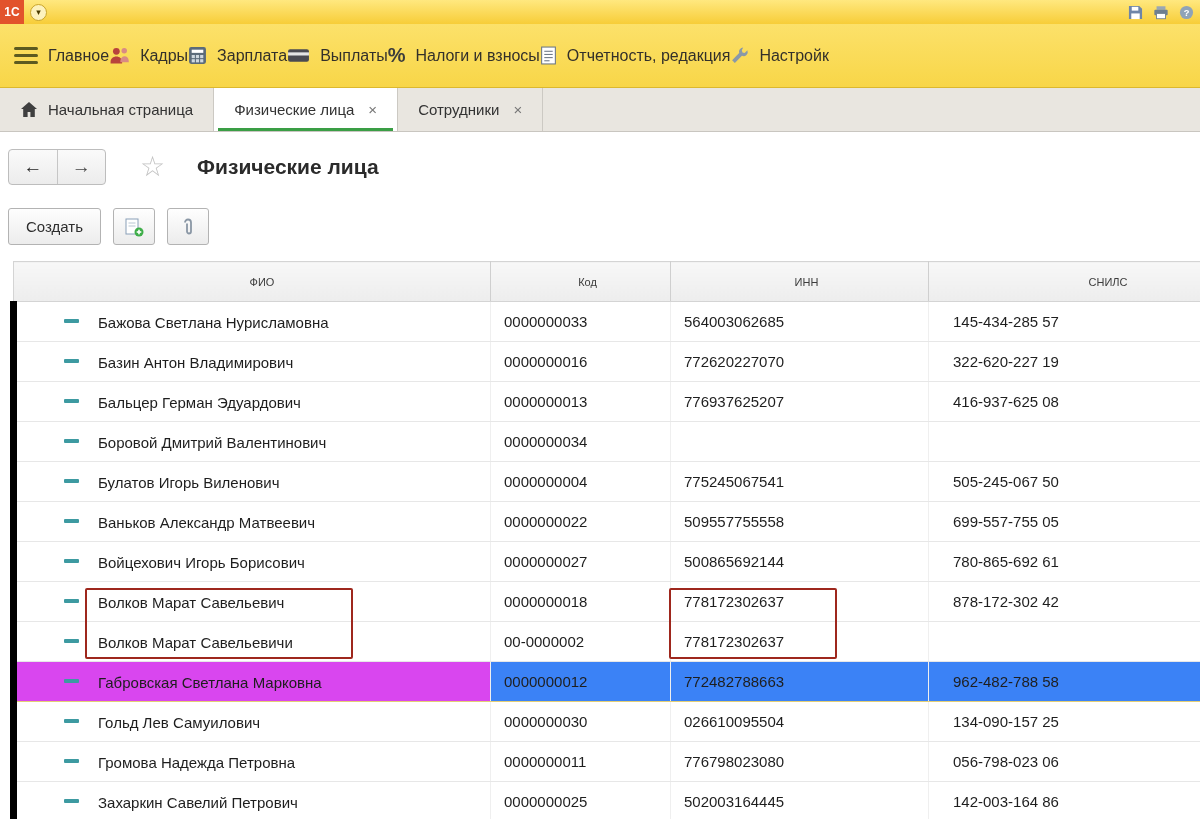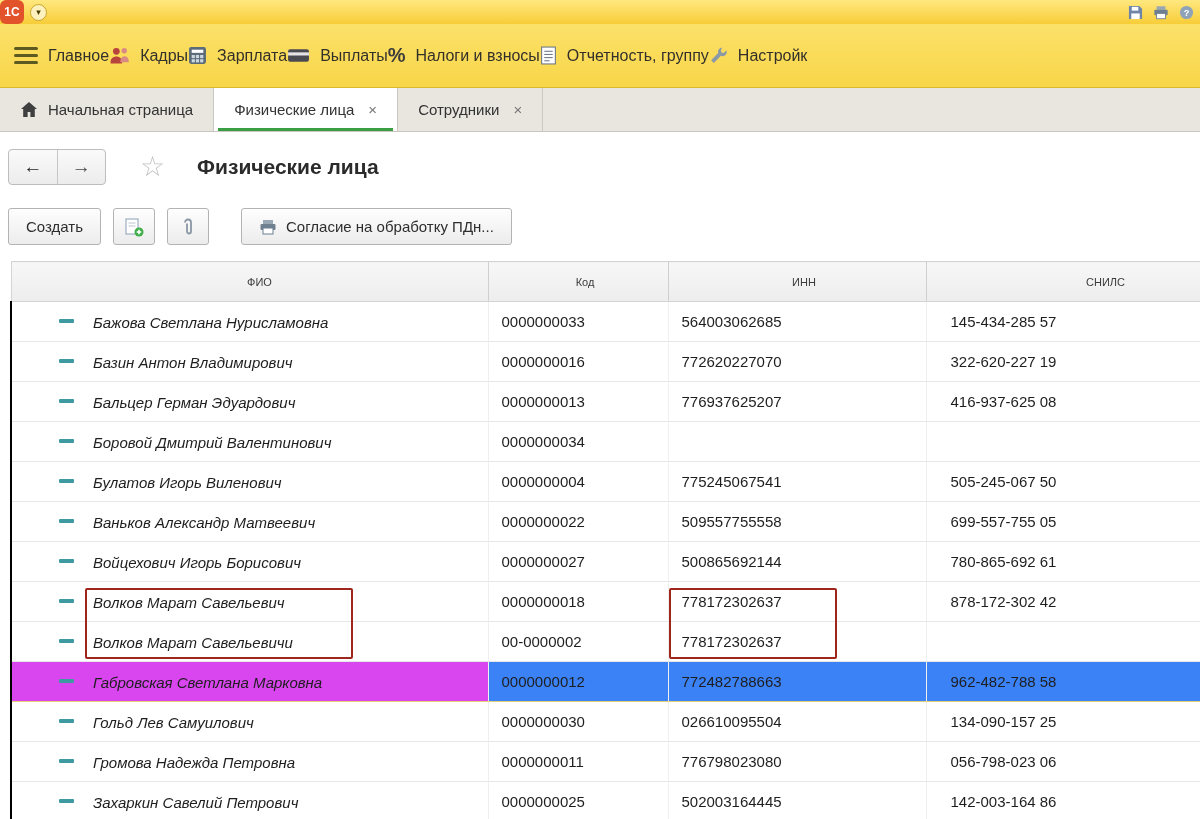--- a/index.html
+++ b/index.html
@@ -2,21 +2,21 @@
 <html><head>
 <meta charset="utf-8">
 <style>
   * { box-sizing: border-box; margin: 0; padding: 0; }
   html,body { background:#fff; }
   body { font-family:"Liberation Sans", sans-serif; }
   .window { position:relative; width:1200px; height:819px; background:#fff; overflow:hidden; }
 
   
   .titlebar { height:24px; background:linear-gradient(#ffe87f,#f7cd38); display:flex; align-items:center; position:relative; }
-  .logo1c { width:24px; height:24px; background:#e2532c; color:#fff; font-weight:bold; font-size:12px; display:flex; align-items:center; justify-content:center;border-radius:6px; }
+  .logo1c { width:24px; height:24px; background:#e2532c; color:#fff; font-weight:bold; font-size:12px; display:flex; align-items:center; justify-content:center; }
   .drop-circle { width:17px; height:17px; margin-left:6px; border-radius:50%; background:#fdf2bd; border:1px solid #c9a52a; font-size:9px; color:#4a3b00; display:flex; align-items:center; justify-content:center; cursor:default; }
   .tb-title { margin-left:10px; font-size:12px; color:#4a3c00; white-space:nowrap; }
   .tb-icons { position:absolute; right:6px; top:0; height:24px; display:flex; align-items:center; gap:10px; }
 
   
   .menubar { height:64px; background:linear-gradient(#fce16a,#f8d648); border-bottom:1px solid #dcb82e; display:flex; align-items:center; padding:0 14px; white-space:nowrap; overflow:hidden; }
   .menu-item { display:flex; align-items:center; gap:10px; font-size:16px; color:#33302a; cursor:default; }
   .burger { width:24px; height:18px; display:flex; flex-direction:column; justify-content:space-between; }
   .burger i { display:block; height:3.4px; background:#5c5a20; border-radius:2px; }
   .pct { font-size:20px; font-weight:bold; color:#3c3c3c; }
@@ -44,21 +44,21 @@
   .btn.consent { margin-left:20px; }
 
   
   .table-wrap { margin:16px 0 0 10px; }
   table { border-collapse:collapse; table-layout:fixed; width:1250px; font-size:15px; }
   col.w-fio { width:477px; } col.w-code { width:180px; } col.w-inn { width:258px; } col.w-snils { width:335px; }
   thead th { height:40px; background:linear-gradient(#f7f7f7,#ededed); border:1px solid #d4d4d4; border-right-color:#cfcfcf; font-weight:normal; color:#3c3c3c; font-size:11px; text-align:center; padding-left:14px; }
   thead th.h-fio { padding-left:20px; }
   thead th.h-snils { padding-left:24px; }
   tbody td { height:40px; border-bottom:1px solid #e7e7e7; border-right:1px solid #efefef; color:#1e1e1e; padding-left:13px; white-space:nowrap; overflow:hidden; }
-  tbody td.c-fio { border-left:2px solid #000000; padding-left:0;font-style:italic; }
+  tbody td.c-fio { border-left:7px solid #000000; padding-left:0; }
   tbody td.c-snils { padding-left:24px; border-right:none; }
   .row-ic { display:inline-block; width:15px; height:4px; background:#3d9aa1; border-radius:1px; margin:0 19px 3px 47px; vertical-align:middle; }
   .fio-tx { vertical-align:middle; }
   tr.selected td { background:#3b82f6; border-bottom-color:#e4cf76; }
   tr.selected td.c-fio { background:#d946ef; }
 
   
   .ann-box { position:absolute; border:2px solid #9e271d; border-radius:2px; pointer-events:none; }
   .ann-names { left:85px; top:588px; width:268px; height:71px; }
   .ann-inn { left:669px; top:588px; width:168px; height:71px; }
@@ -150,21 +150,21 @@
     <div class="menu-item">
       <span>
         <svg width="17" height="19" viewBox="0 0 16 18">
             <rect x="1.5" y="1" width="13" height="16" fill="#fff" stroke="#6b7684"></rect>
             <line x1="4" y1="5" x2="12" y2="5" stroke="#6b7684"></line>
             <line x1="4" y1="8" x2="12" y2="8" stroke="#6b7684"></line>
             <line x1="4" y1="11" x2="12" y2="11" stroke="#6b7684"></line>
             <line x1="4" y1="14" x2="9" y2="14" stroke="#6b7684"></line>
           </svg>
       </span>
-      <span>Отчетность, группу</span>
+      <span>Отчетность, редакция</span>
     </div>
     <div class="menu-item">
       <span>
         <svg width="19" height="19" viewBox="0 0 18 18">
             <path d="M12.5 1.5a4 4 0 0 0-3.8 5.2L2 13.4 4.6 16l6.7-6.7a4 4 0 0 0 5.2-5.2l-2.6 2.6-2.1-.6-.6-2.1z" fill="#8a99a8"></path>
           </svg>
       </span>
       <span>Настройк</span>
     </div>
   </div>
@@ -214,30 +214,20 @@
             <rect x="14.2" y="12.7" width="1.6" height="4.6" fill="#fff"></rect>
           </svg>
       </span>
     </button>
     <button class="btn icon-only">
       <span>
         <svg width="16" height="20" viewBox="0 0 16 20">
             <path d="M5 5.5a3 3 0 0 1 6 0v9a2 2 0 0 1-4 0V6.5" fill="none" stroke="#8a97a5" stroke-width="1.8"></path>
           </svg>
       </span>
-    </button>
-    <button class="btn consent">
-      <span>
-        <svg width="18" height="16" viewBox="0 0 18 16">
-            <rect x="4" y="1" width="10" height="4" fill="#9aa7b5"></rect>
-            <rect x="1.5" y="5" width="15" height="6" rx="1" fill="#6e7f90"></rect>
-            <rect x="4" y="9" width="10" height="6" fill="#fff" stroke="#6e7f90"></rect>
-          </svg>
-      </span>
-      <span>Согласие на обработку ПДн...</span>
     </button>
   </div>
 
   <div class="table-wrap">
     <table>
       <colgroup>
           <col class="w-fio">
           <col class="w-code">
           <col class="w-inn">
           <col class="w-snils">

